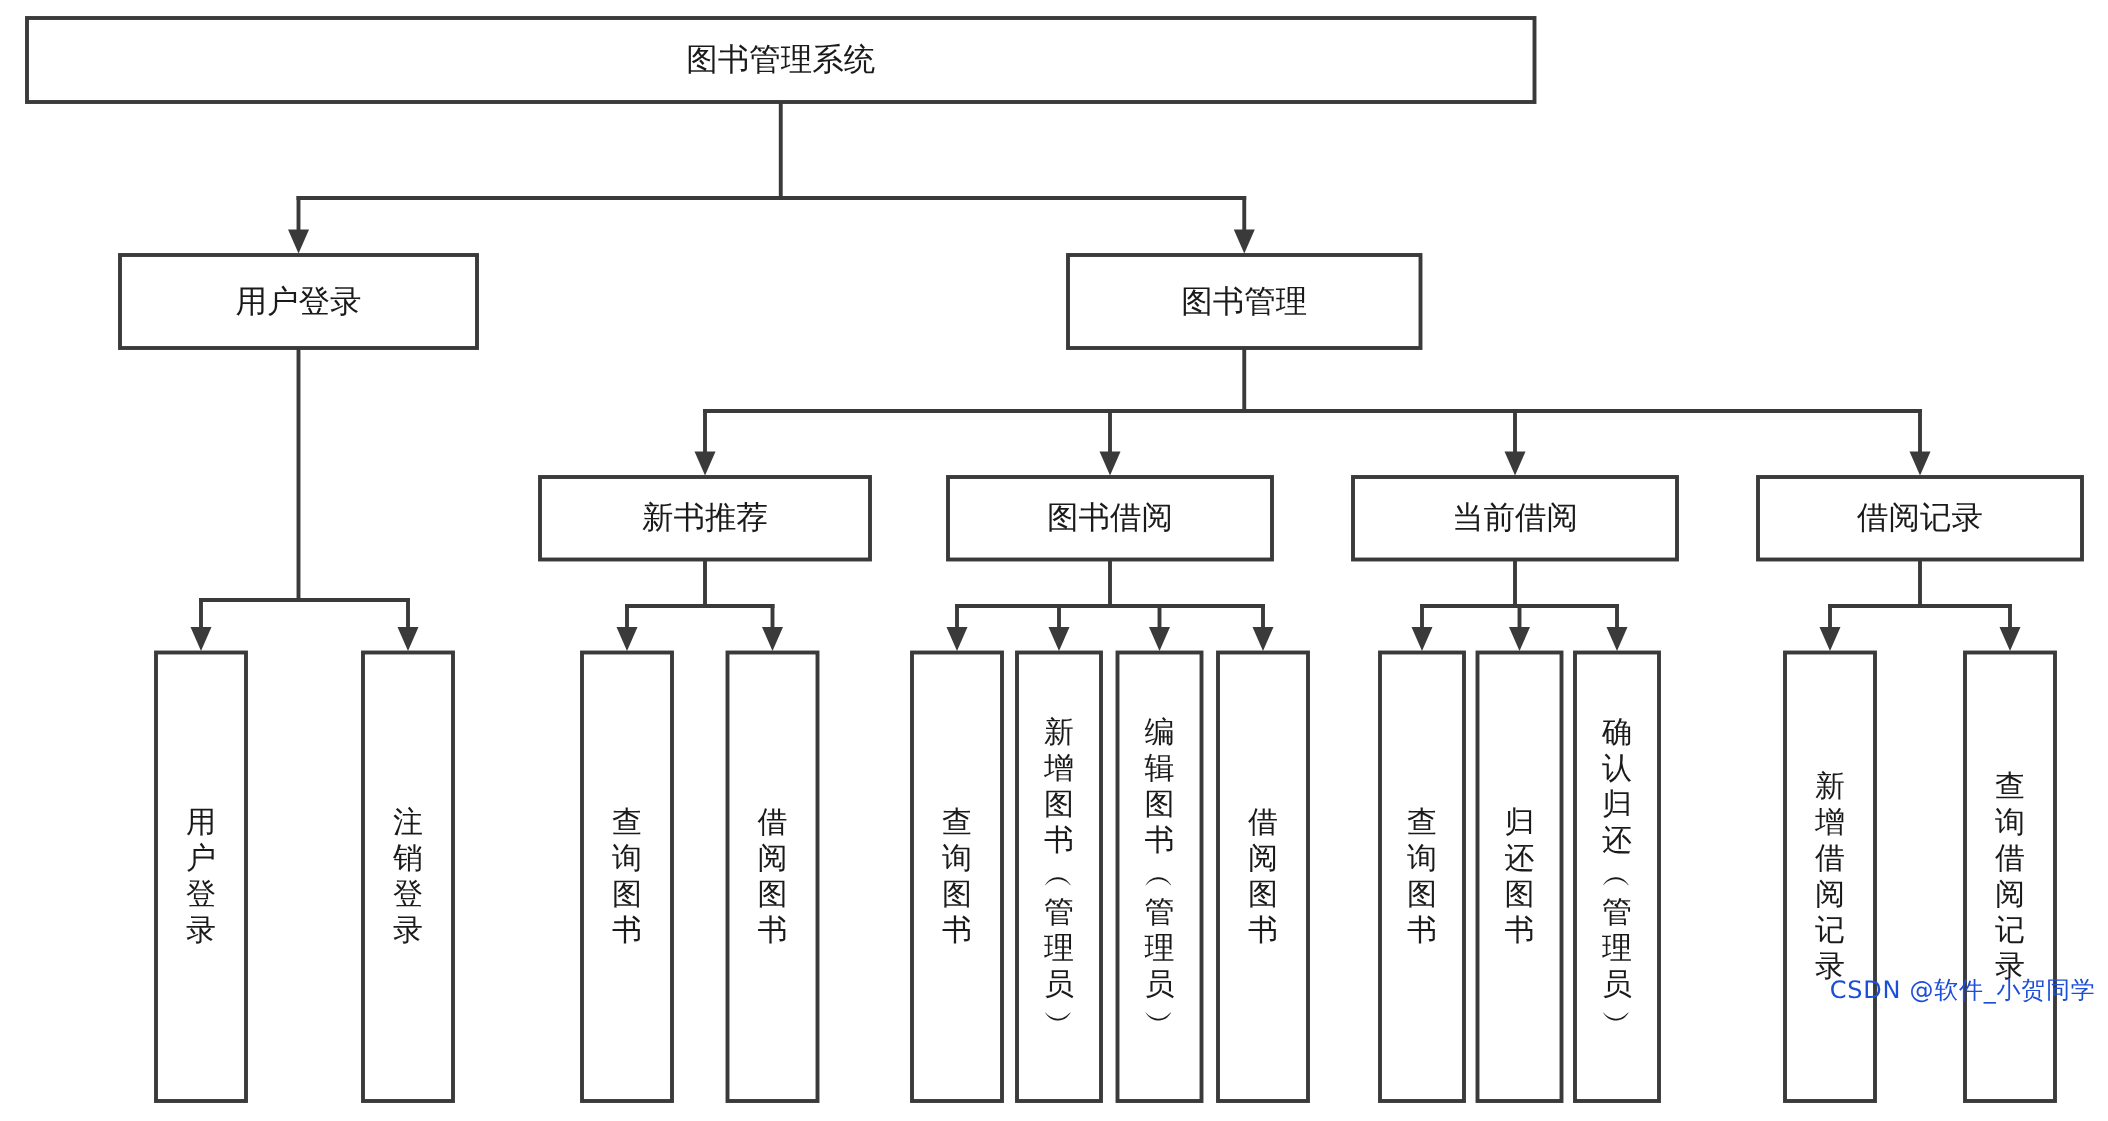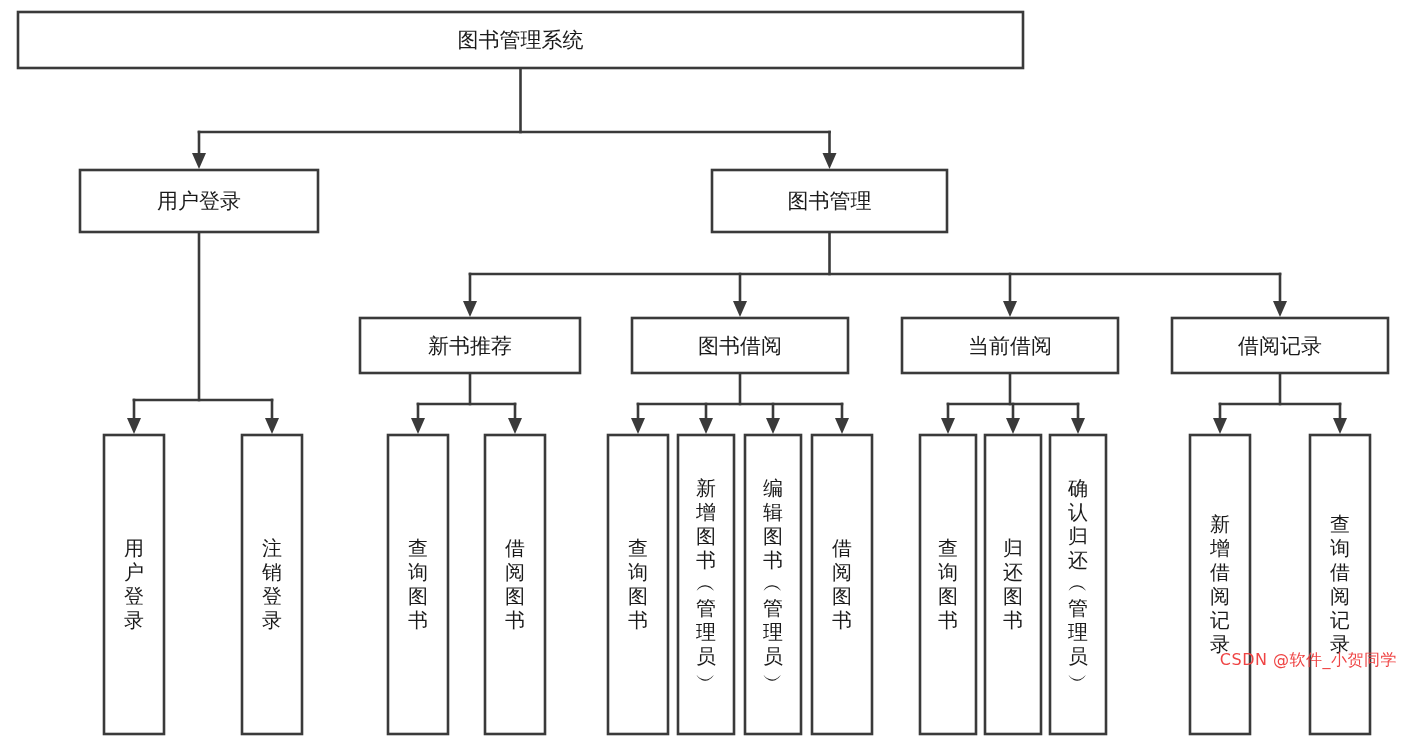--- a/index.html
+++ b/index.html
@@ -54,21 +54,21 @@
     font-family: "DejaVu Sans", "Liberation Sans", sans-serif;
     font-size: 20px;
     text-anchor: middle;
   }
   .watermark {
     position: absolute;
     right: 8px;
     bottom: 6px;
     font-family: "DejaVu Sans", "Liberation Sans", sans-serif;
     font-size: 16px;
-    color: #ef4444;
+    color: #1d4ed8;
     letter-spacing: 0.5px;
     white-space: nowrap;
     pointer-events: none;
   }
 </style>
 </head>
 <body>
 
 <div id="diagram-root">
 

